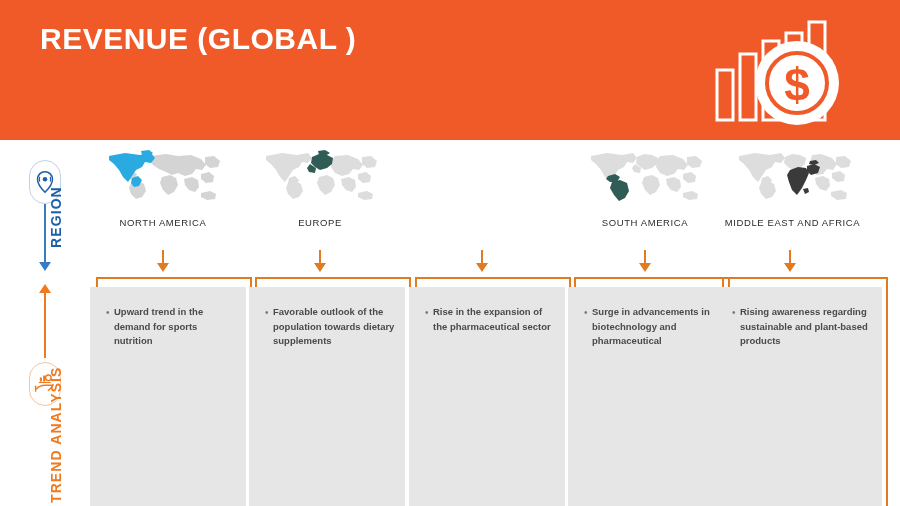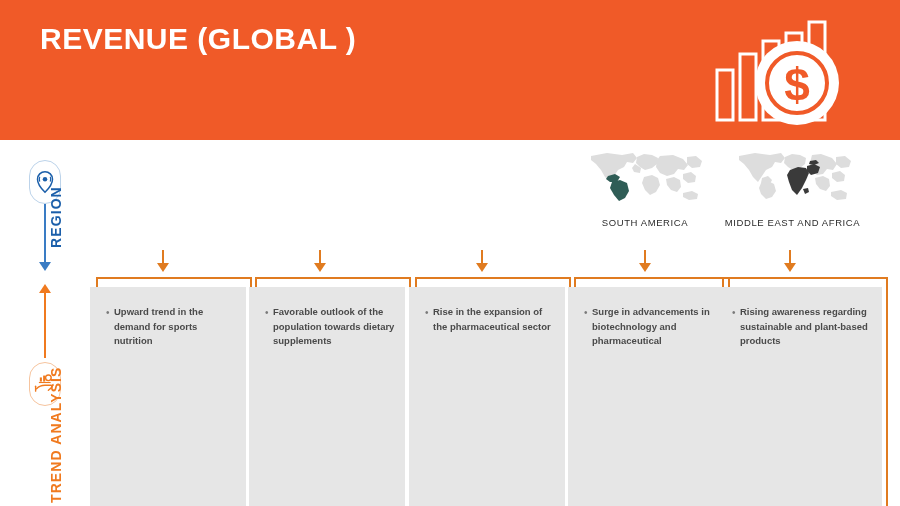--- a/index.html
+++ b/index.html
@@ -156,21 +156,66 @@
       <rect x="10.5" y="15" width="2.2" height="4.4" fill="#f07a1f"></rect>
       <rect x="14" y="13" width="2.2" height="6.4" fill="#f07a1f"></rect>
       <circle cx="19.6" cy="15.4" r="3" fill="none" stroke="#f07a1f" stroke-width="1.5"></circle>
       <path d="M9.5 20.4 L22 20.4" fill="none" stroke="#f07a1f" stroke-width="1.2"></path>
     </svg>
   </div>
   <div class="rail-line line-trend"></div>
   <div class="rail-arrow arrow-trend-up"></div>
   <div class="rail-label label-trend">TREND ANALYSIS</div>
 
-
+  <div class="region-col" style="left:103px;width:120px;">
+    <div class="map-wrap">
+      <svg viewBox="0 0 240 124">
+        <g fill="#d4d4d4">
+          <path d="M96 18 L126 14 L150 18 L176 16 L196 24 L206 36 L198 46 L186 44 L178 54 L164 58 L150 52 L138 56 L126 50 L112 44 L100 36 L92 26 Z"></path>
+          <path d="M204 20 L222 18 L234 28 L230 40 L214 42 L204 34 Z"></path>
+          <path d="M118 60 L134 56 L146 62 L150 76 L142 90 L130 96 L120 86 L114 72 Z"></path>
+          <path d="M162 64 L178 60 L190 66 L192 80 L184 90 L172 86 L164 76 Z"></path>
+          <path d="M196 54 L212 50 L222 58 L220 70 L206 72 L196 64 Z"></path>
+          <path d="M196 92 L214 88 L226 94 L224 104 L208 106 L196 100 Z"></path>
+          <path d="M56 72 L70 68 L82 74 L86 88 L78 100 L66 104 L56 94 L52 82 Z"></path>
+          <path d="M44 52 L58 48 L68 54 L64 64 L50 66 L42 60 Z"></path>
+        </g>
+        <g fill="#29abe2">
+          <path d="M12 18 L44 12 L74 16 L96 12 L104 22 L96 32 L84 30 L78 40 L66 46 L58 58 L50 70 L40 60 L32 46 L22 34 L12 26 Z"></path>
+          <path d="M58 62 L70 58 L78 66 L72 78 L62 80 L56 72 Z"></path>
+          <path d="M76 8 L92 6 L100 12 L92 18 L78 16 Z"></path>
+        </g>
+      </svg>
+    </div>
+    <div class="region-name">NORTH AMERICA</div>
+  </div>
+
+  <div class="region-col" style="left:260px;width:120px;">
+    <div class="map-wrap">
+      <svg viewBox="0 0 240 124">
+        <g fill="#dddddd">
+          <path d="M12 18 L44 12 L74 16 L96 12 L104 22 L96 32 L84 30 L78 40 L66 46 L58 58 L50 70 L40 60 L32 46 L22 34 L12 26 Z"></path>
+          <path d="M58 62 L70 58 L78 66 L72 78 L62 80 L56 72 Z"></path>
+          <path d="M56 72 L70 68 L82 74 L86 88 L78 100 L66 104 L56 94 L52 82 Z"></path>
+          <path d="M150 18 L176 16 L196 24 L206 36 L198 46 L186 44 L178 54 L164 58 L150 52 L142 40 L144 26 Z"></path>
+          <path d="M204 20 L222 18 L234 28 L230 40 L214 42 L204 34 Z"></path>
+          <path d="M118 60 L134 56 L146 62 L150 76 L142 90 L130 96 L120 86 L114 72 Z"></path>
+          <path d="M162 64 L178 60 L190 66 L192 80 L184 90 L172 86 L164 76 Z"></path>
+          <path d="M196 54 L212 50 L222 58 L220 70 L206 72 L196 64 Z"></path>
+          <path d="M196 92 L214 88 L226 94 L224 104 L208 106 L196 100 Z"></path>
+        </g>
+        <g fill="#2f5d56">
+          <path d="M104 20 L118 14 L134 16 L146 22 L144 34 L134 42 L120 46 L110 40 L102 32 Z"></path>
+          <path d="M116 8 L130 6 L140 12 L130 18 L118 16 Z"></path>
+          <path d="M100 34 L112 42 L110 52 L98 50 L94 42 Z"></path>
+        </g>
+      </svg>
+    </div>
+    <div class="region-name">EUROPE</div>
+  </div>
 
 
   <div class="region-col" style="left:583px;width:124px;">
     <div class="map-wrap">
       <svg viewBox="0 0 240 124">
         <g fill="#dddddd">
           <path d="M12 18 L44 12 L74 16 L96 12 L104 22 L96 32 L84 30 L78 40 L66 46 L58 58 L50 70 L40 60 L32 46 L22 34 L12 26 Z"></path>
           <path d="M104 20 L118 14 L134 16 L146 22 L144 34 L134 42 L120 46 L110 40 L102 32 Z"></path>
           <path d="M150 18 L176 16 L196 24 L206 36 L198 46 L186 44 L178 54 L164 58 L150 52 L142 40 L144 26 Z"></path>
           <path d="M204 20 L222 18 L234 28 L230 40 L214 42 L204 34 Z"></path>

